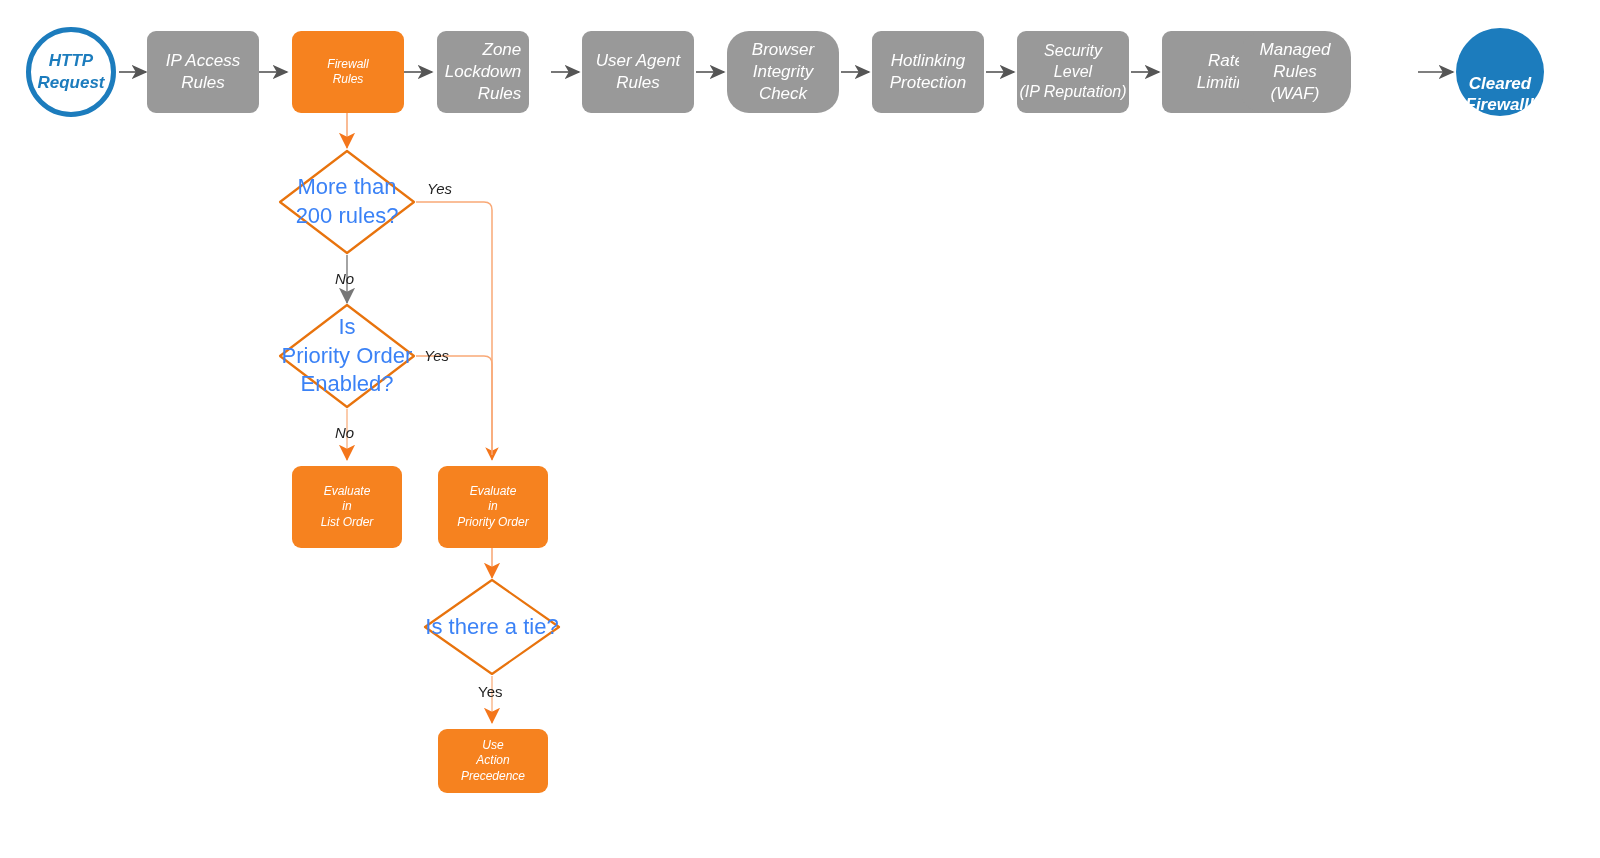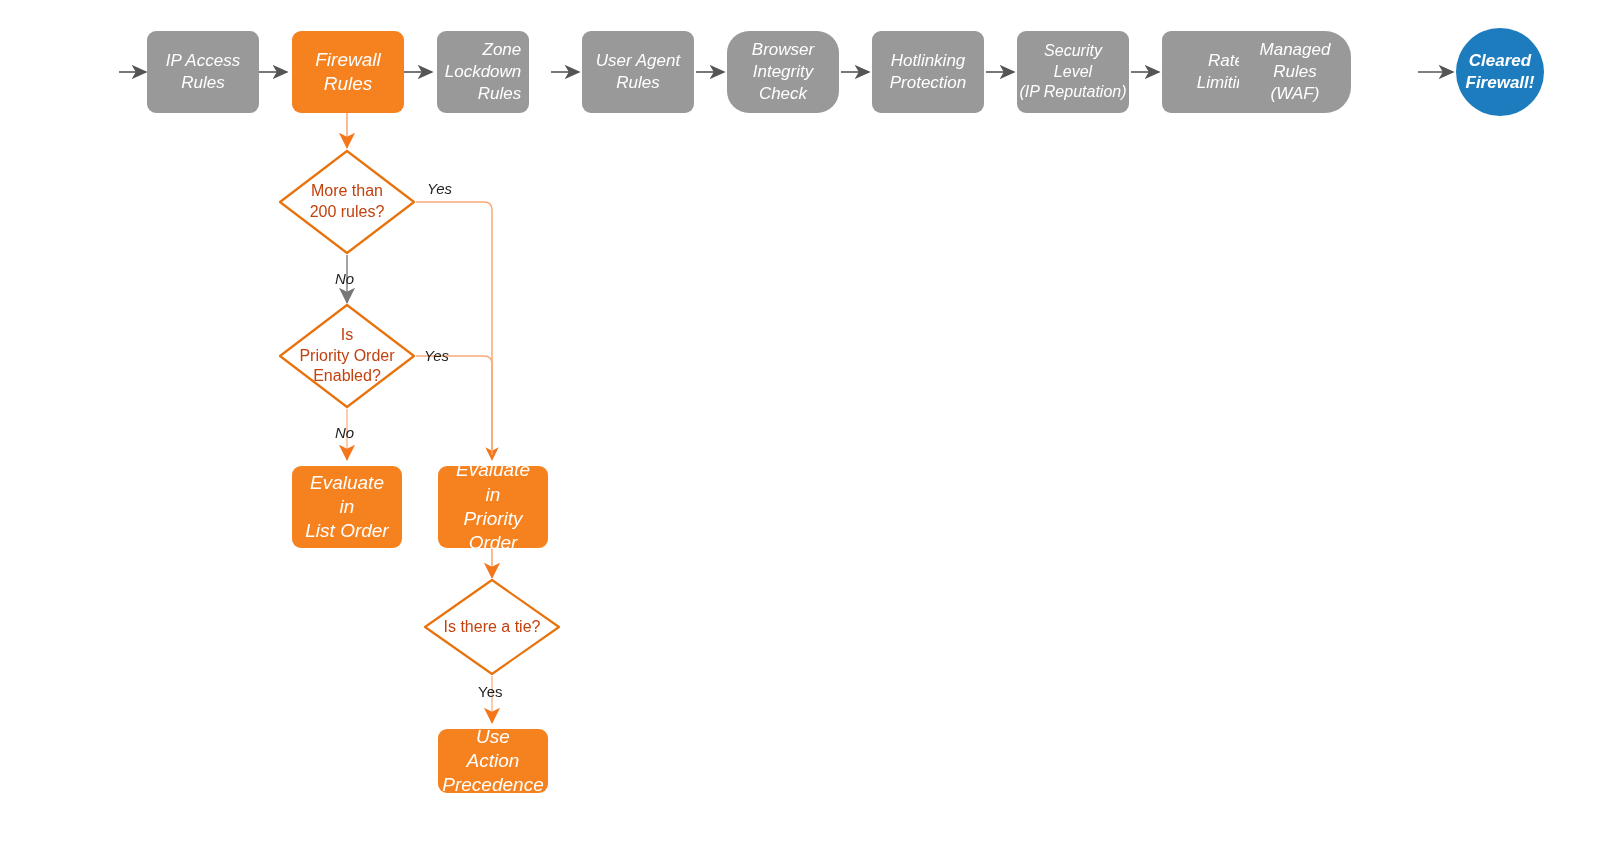--- a/index.html
+++ b/index.html
@@ -45,21 +45,21 @@
   .rect.gray {
     background: #999999;
     color: #ffffff;
     font-style: italic;
     font-size: 17px;
   }
   .rect.orange {
     background: #f6821f;
     color: #ffffff;
     font-style: italic;
-    font-size: 19px;
+    font-size: 12px;
   }
 
   .circle {
     border-radius: 50%;
   }
   .circle.outline {
     background: #ffffff;
     border: 5px solid #1c7cbd;
     color: #1c7cbd;
     font-weight: bold;
@@ -80,22 +80,22 @@
   .diamond-wrap .dlabel {
     position: absolute;
     left: 0;
     top: 0;
     width: 100%;
     height: 100%;
     display: flex;
     align-items: center;
     justify-content: center;
     text-align: center;
-    color: #c2410c;
-    font-size: 16px;
+    color: #3b82f6;
+    font-size: 22px;
     line-height: 1.3;
     pointer-events: none;
   }
   .diamond-wrap svg {
     display: block;
   }
 
   
   .elabel {
     position: absolute;
@@ -160,20 +160,26 @@
 
     <g>
       <line x1="492" y1="548" x2="492" y2="578" stroke="#f9b489" stroke-width="1.8" fill="none" marker-end="url(#ah-orange)"></line>
     </g>
 
     <g>
       <line x1="492" y1="676" x2="492" y2="723" stroke="#fbc6a2" stroke-width="1.8" fill="none" marker-end="url(#ah-orange)"></line>
     </g>
   </svg>
 
+  <div class="node circle outline" style="left:26px; top:27px; width:90px; height:90px;">
+    <span>
+      <span class="nline">HTTP</span>
+      <span class="nline">Request</span>
+    </span>
+  </div>
 
   <div class="node rect gray" style="left:147px; top:31px; width:112px; height:82px;">
     <span>
       <span class="nline">IP Access</span>
       <span class="nline">Rules</span>
     </span>
   </div>
 
   <div class="node rect orange" style="left:292px; top:31px; width:112px; height:82px;">
     <span>
@@ -228,21 +234,21 @@
   </div>
 
   <div class="node rect gray" style="left:1239px; top:31px; width:112px; height:82px;border-radius:26px;">
     <span>
       <span class="nline">Managed</span>
       <span class="nline">Rules</span>
       <span class="nline">(WAF)</span>
     </span>
   </div>
 
-  <div class="node circle filled" style="left:1456px; top:28px; width:88px; height:88px;">
+  <div class="node circle filled" style="left:1456px; top:28px; width:88px; height:88px;align-items:flex-end;">
     <span>
       <span class="nline">Cleared</span>
       <span class="nline">Firewall!</span>
     </span>
   </div>
 
   <div class="diamond-wrap" style="left:277px; top:148px; width:140px; height:108px;">
     <svg width="140" height="108" viewBox="0 0 140 108">
       <polygon points="70,3 137,54 70,105 3,54" fill="#ffffff" stroke="#e8730d" stroke-width="2.2" stroke-linejoin="round"></polygon>
     </svg>

